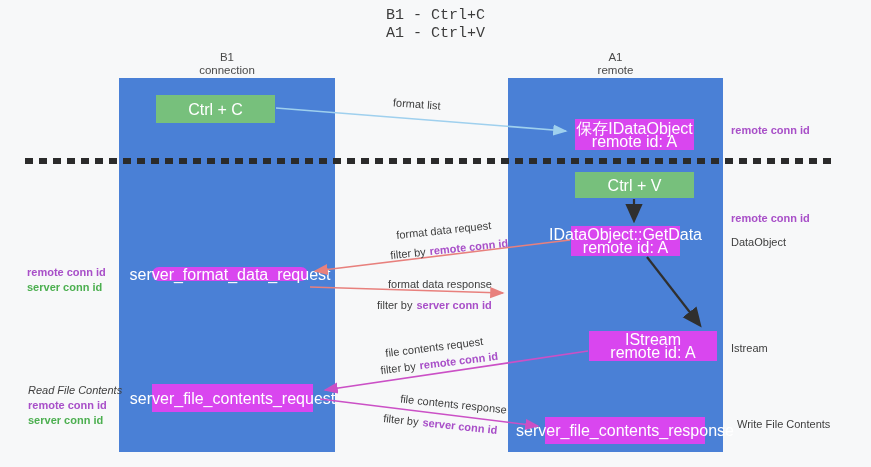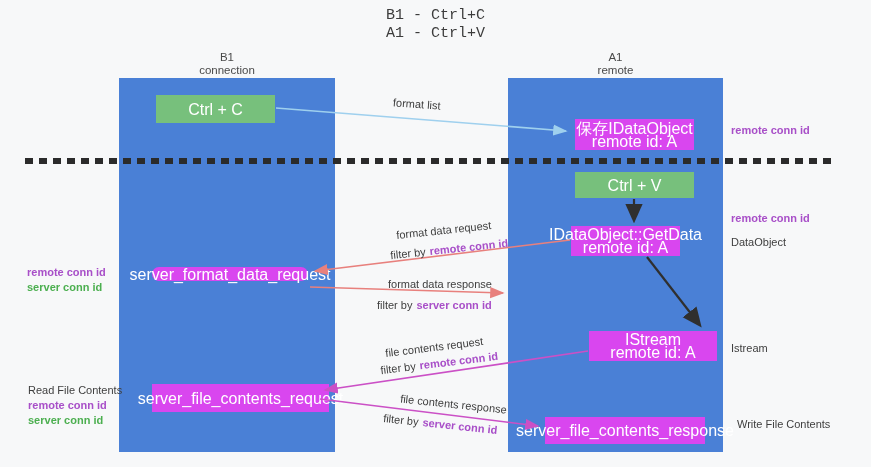--- a/index.html
+++ b/index.html
@@ -27,21 +27,21 @@
   .box.green  { background:#77c07c; }
   .box.orange { background:#d946ef; }
 
   .b-ctrl-c  { left:156px; top:95px;  width:119px; height:28px; }
   .b-save    { left:575px; top:119px; width:119px; height:31px; }
   .b-ctrl-v  { left:575px; top:172px; width:119px; height:26px; }
   .b-getdata { left:571px; top:226px; width:109px; height:30px; }
   .b-sfdreq  { left:152px; top:267px; width:156px; height:14px;border-radius:8px; }
   .b-sfdres  { left:510px; top:280px; width:156px; height:28px; }
   .b-istream { left:589px; top:331px; width:128px; height:30px; }
-  .b-sfcreq  { left:152px; top:384px; width:177px; height:28px; }
+  .b-sfcreq  { left:152px; top:384px; width:161px; height:28px; }
   .b-sfcres  { left:545px; top:417px; width:160px; height:27px; }
 
   svg.arrows { position:absolute; left:0; top:0; pointer-events:none; }
 
   .alabel { position:absolute; font-size:11px; color:#3e3e3e; white-space:nowrap; }
   .alabel .fl-key { font-weight:bold; color:#a84fc8; margin-left:4px; }
 
   .l-format-list { left:393px; top:98px;  transform:rotate(4deg); }
   .l-fdr-1 { left:396px; top:224px; transform:rotate(-6deg); }
   .l-fdr-2 { left:390px; top:243px; transform:rotate(-6deg); }
@@ -57,21 +57,21 @@
   .side.green  { color:#4caf50; font-weight:bold; }
   .side.dark   { color:#3e3e3e; }
 
   .s-rc-top    { left:731px; top:124px; }
   .s-rc-mid    { left:731px; top:212px; }
   .s-dataobj   { left:731px; top:236px; }
   .s-istream   { left:731px; top:342px; }
   .s-write     { left:737px; top:418px; }
   .s-l-rc-top  { left:27px;  top:266px; }
   .s-l-sc-top  { left:27px;  top:281px; }
-  .s-read      { left:28px;  top:384px; }
+  .s-read      { left:28px;  top:384px;font-style:italic; }
   .s-l-rc-bot  { left:28px;  top:399px; }
   .s-l-sc-bot  { left:28px;  top:414px; }
 </style>
 </head>
 <body>
 
 <div class="stage">
 
   <div class="title">
     <div>B1 - Ctrl+C</div>

